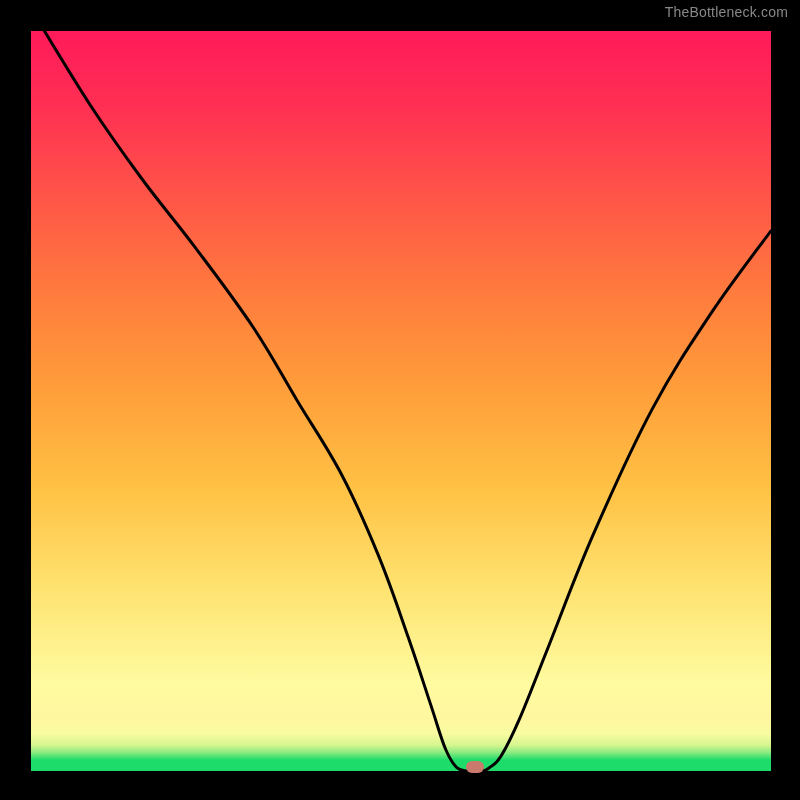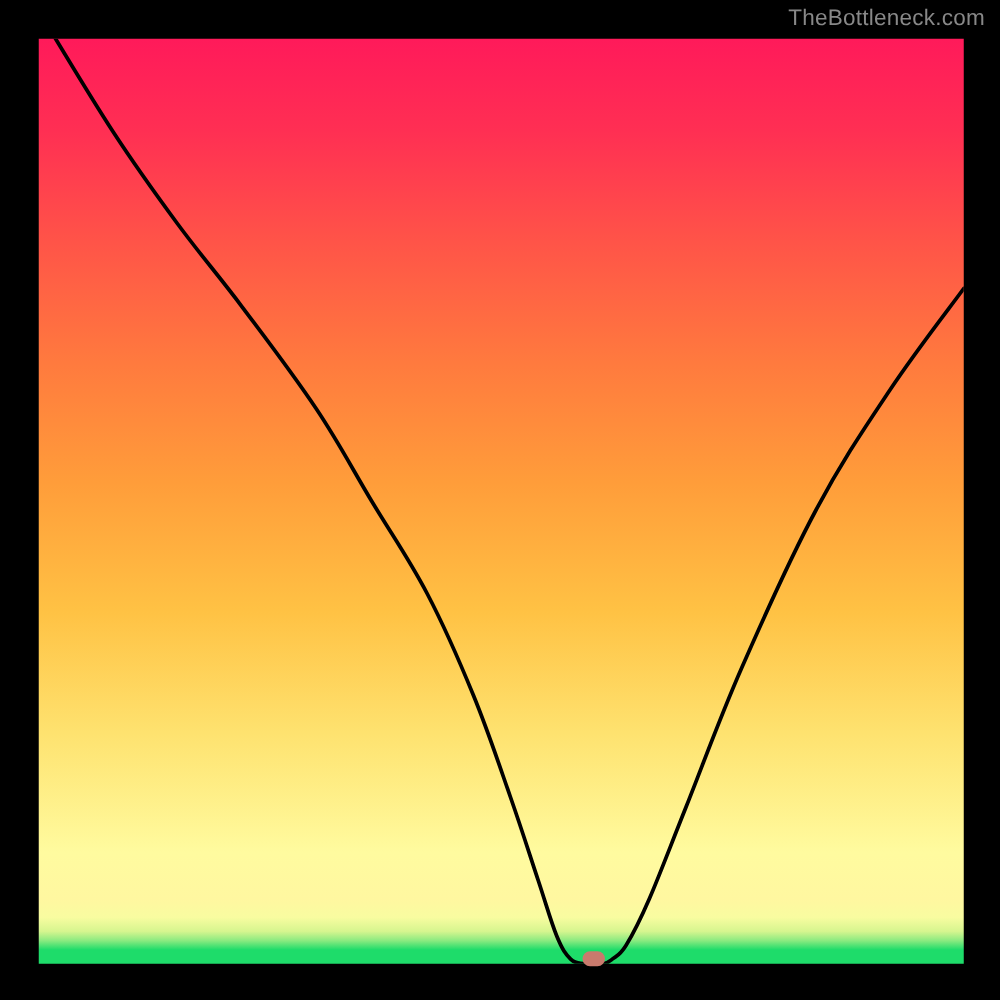--- a/index.html
+++ b/index.html
@@ -12,21 +12,21 @@
     width: 800px;
     height: 800px;
     position: relative;
     background: #000;
   }
   .attribution {
     position: absolute;
     top: 4px;
     right: 12px;
     color: #888;
-    font-size: 18px;
+    font-size: 14px;
     font-weight: 500;
     letter-spacing: 0.2px;
     z-index: 5;
   }
   .plot-area {
     position: absolute;
     left: 31px;
     top: 31px;
     width: 740px;
     height: 740px;

